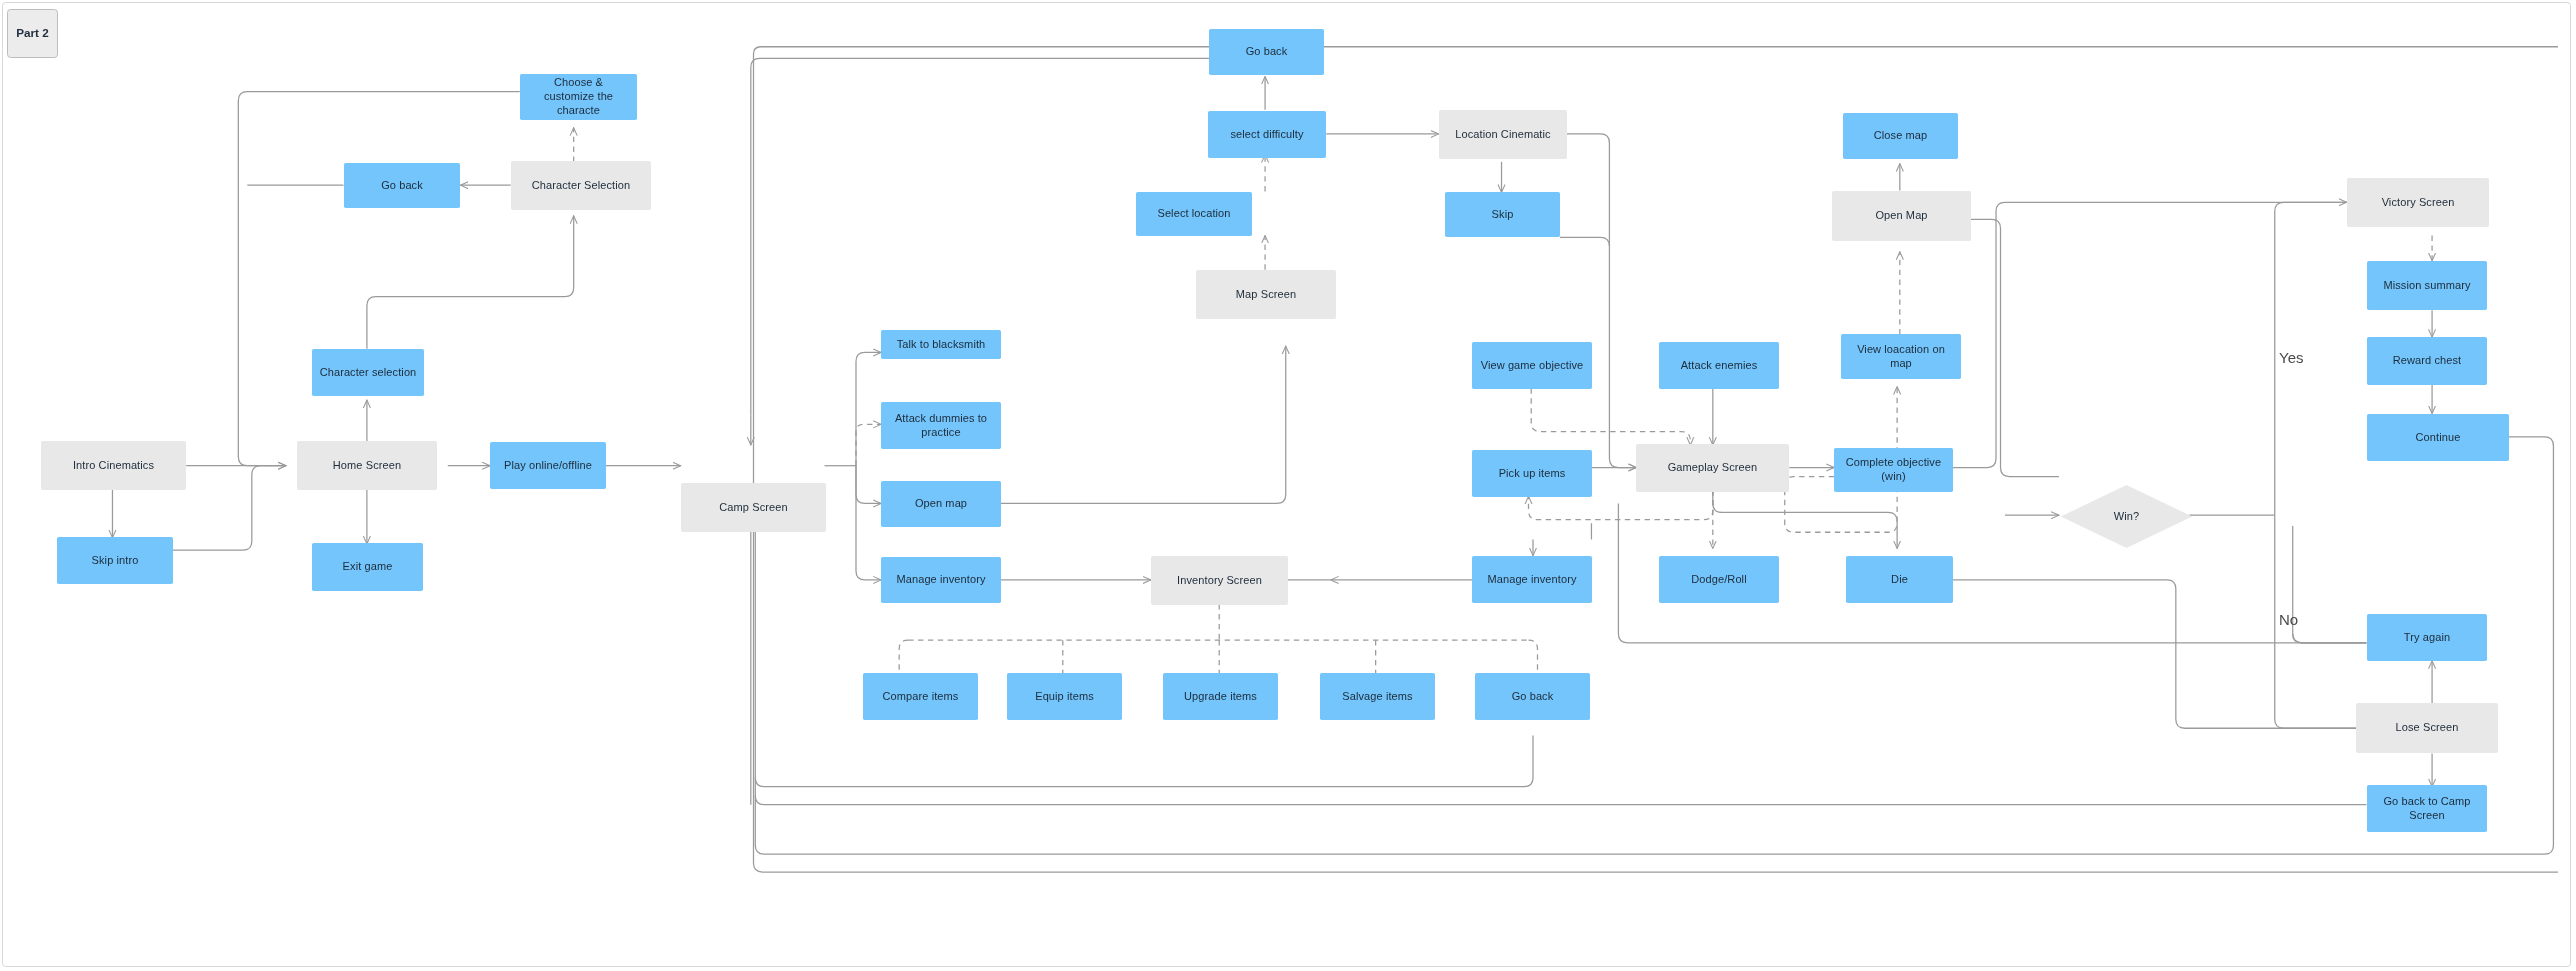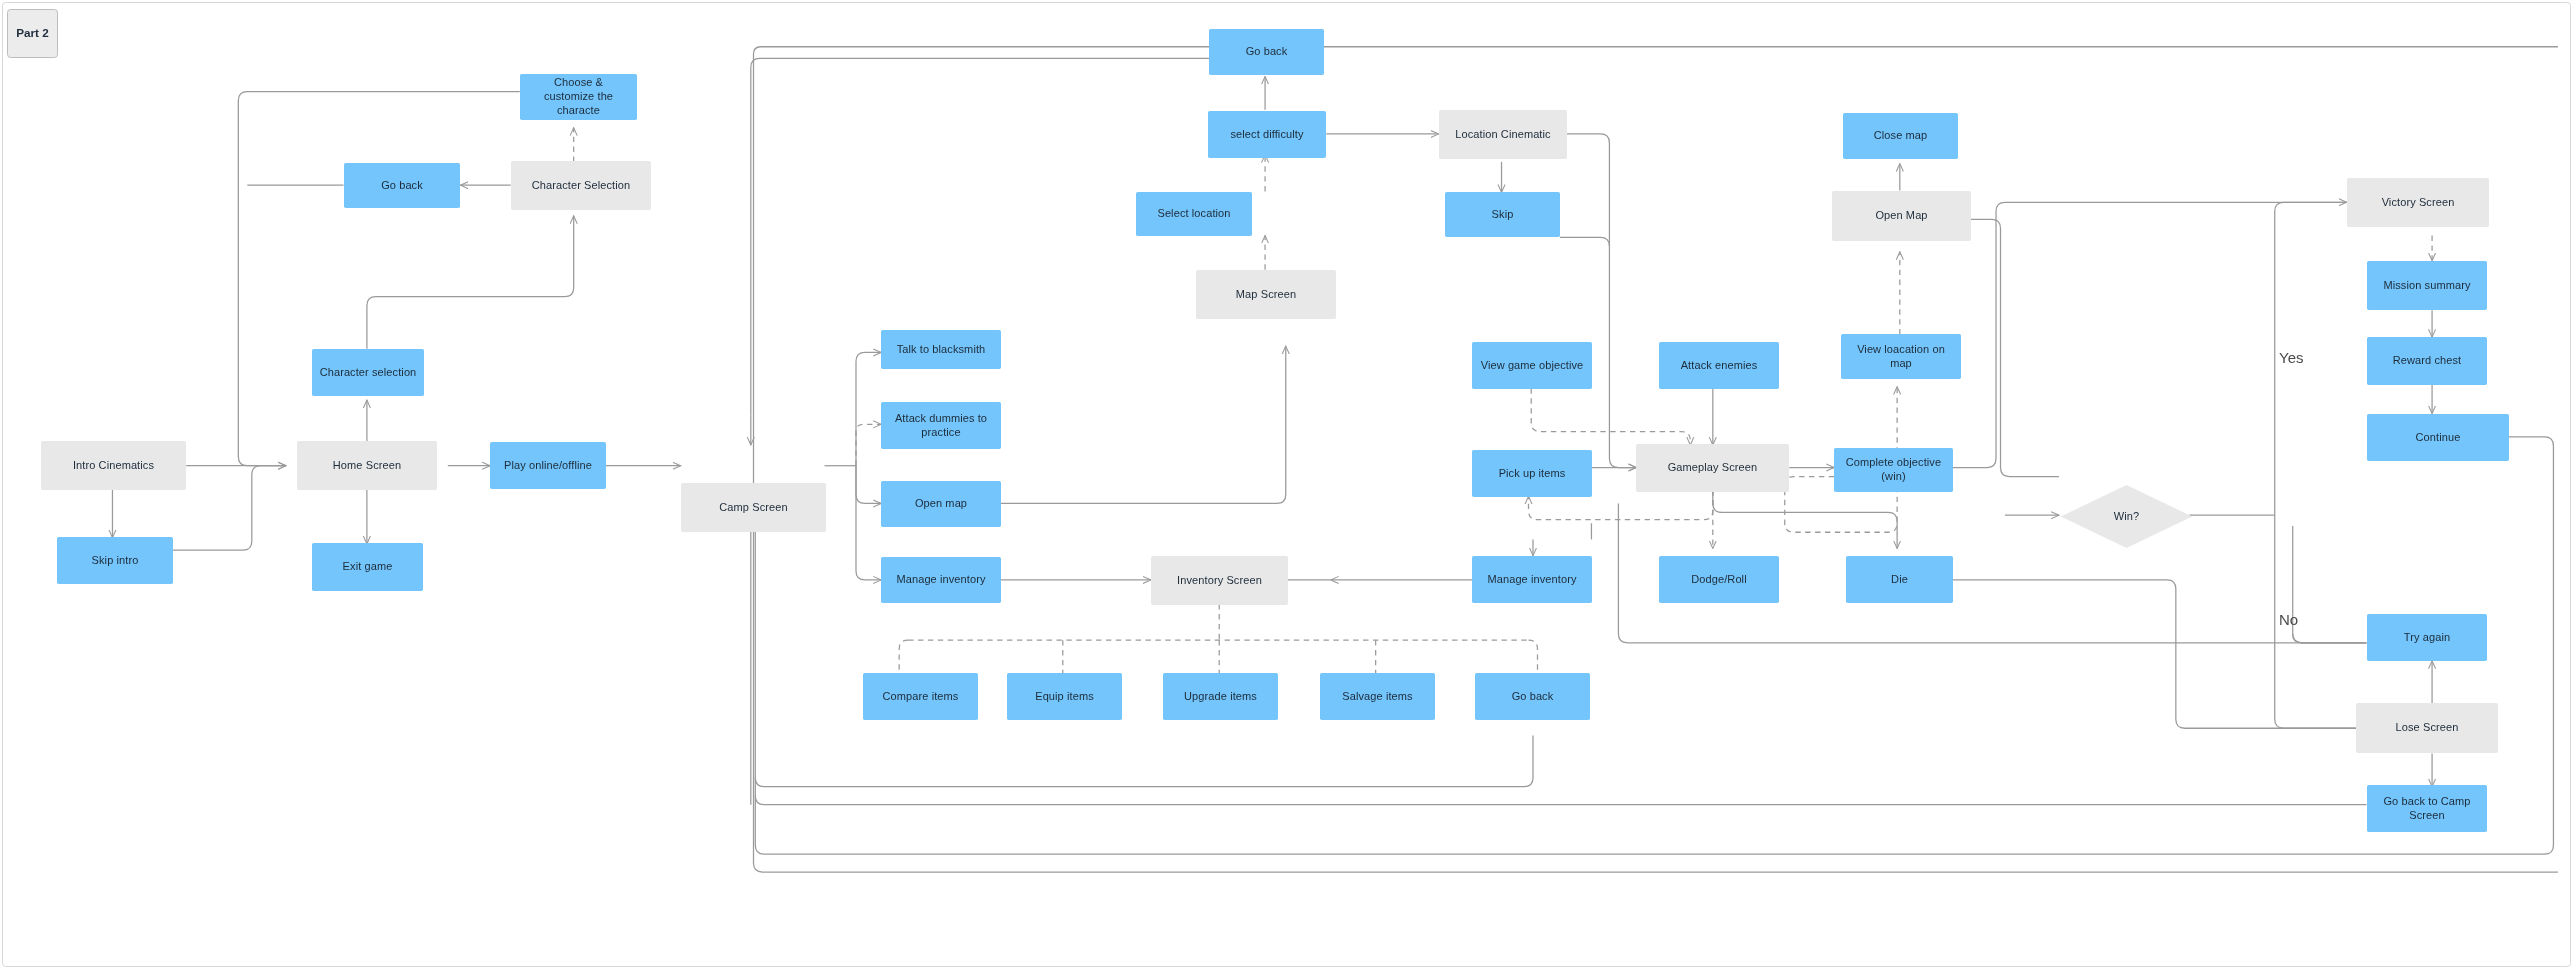--- a/index.html
+++ b/index.html
@@ -250,21 +250,21 @@
   <div class="node screen" style="left:511px; top:161px; width:140px; height:49px;">Character Selection</div>
 
   <div class="node action" style="left:344px; top:163px; width:116px; height:45px;">Go back</div>
 
   <div class="node action" style="left:520px; top:74px;  width:117px; height:46px;">Choose &amp; customize the characte</div>
 
   <div class="node action" style="left:490px; top:442px; width:116px; height:47px;">Play online/offline</div>
 
   <div class="node screen" style="left:681px; top:441px; width:145px; height:49px;margin-top:42px;">Camp Screen</div>
 
-  <div class="node action" style="left:881px; top:330px; width:120px; height:39px;">Talk to blacksmith</div>
+  <div class="node action" style="left:881px; top:330px; width:120px; height:29px;">Talk to blacksmith</div>
 
   <div class="node action" style="left:881px; top:402px; width:120px; height:47px;">Attack dummies to practice</div>
 
   <div class="node action" style="left:881px; top:481px; width:120px; height:46px;">Open map</div>
 
   <div class="node action" style="left:881px; top:557px; width:120px; height:46px;">Manage inventory</div>
 
   <div class="node screen" style="left:1196px; top:270px; width:140px; height:49px;">Map Screen</div>
 
   <div class="node action" style="left:1136px; top:192px; width:116px; height:44px;">Select location</div>

